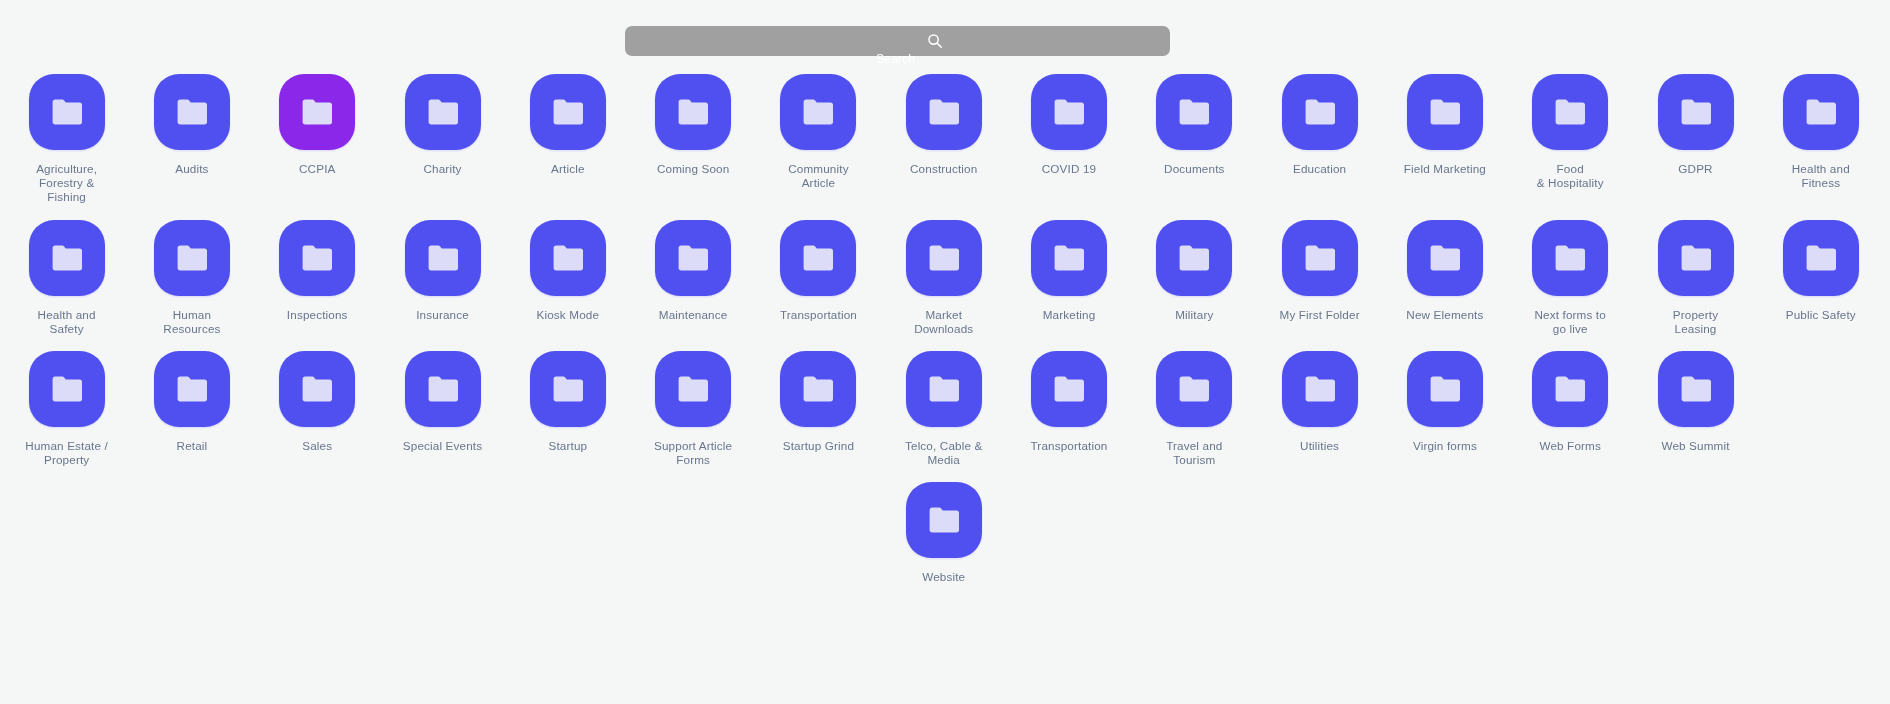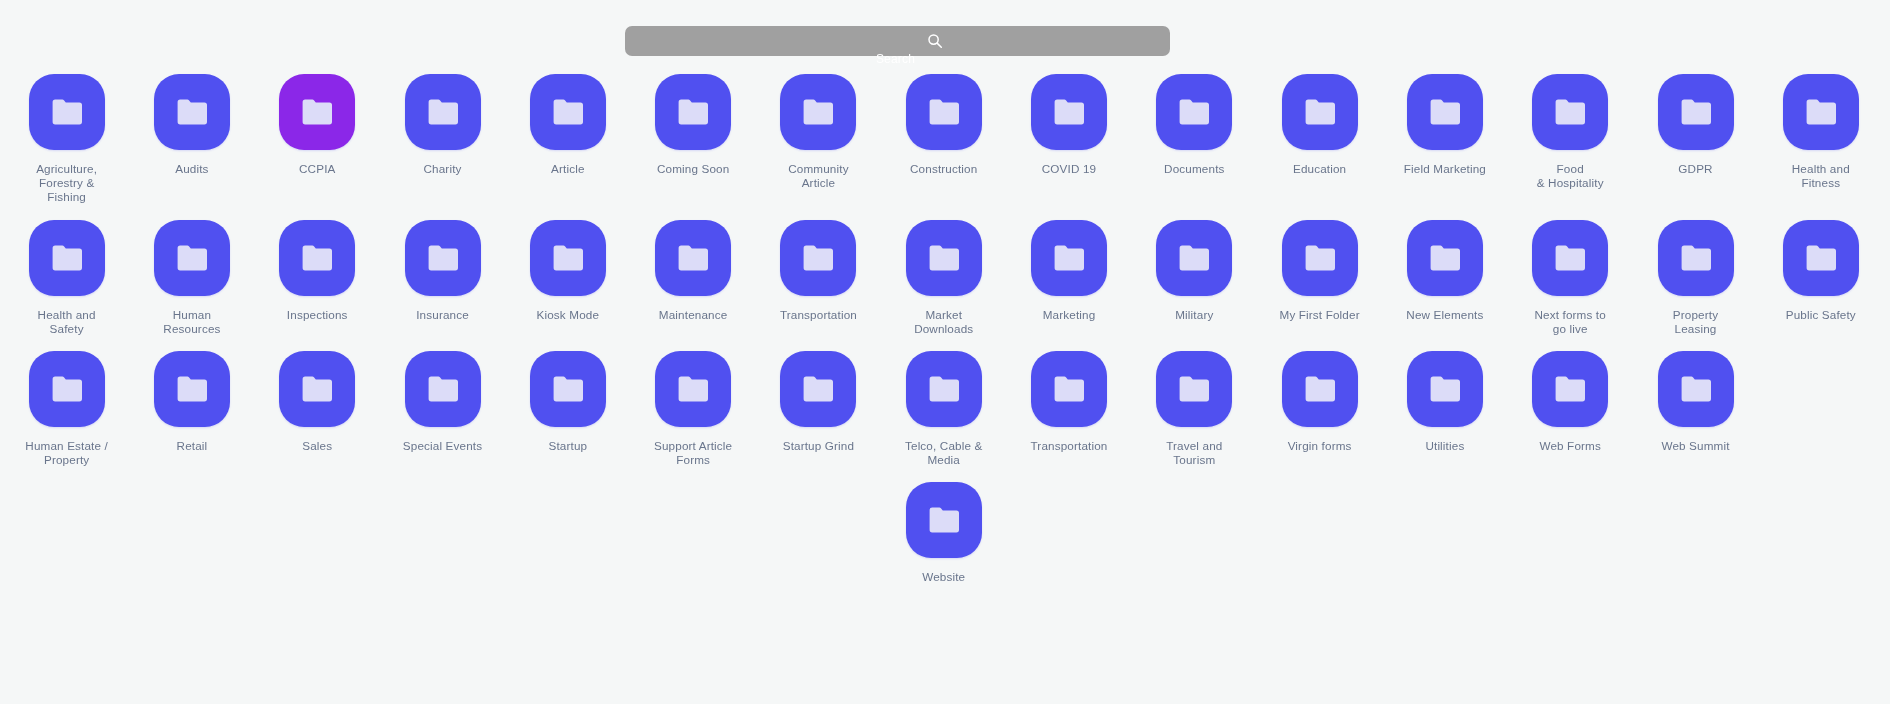--- a/index.html
+++ b/index.html
@@ -555,40 +555,40 @@
         <span class="ln">Travel and</span>
         <span class="ln">Tourism</span>
       </div>
     </div>
     <div class="cell">
       <div class="tile" style="background: rgb(80, 80, 240);">
         <svg class="folder-icon" viewBox="0 0 34 28">
           <path d="M2.6 4.2a2.6 2.6 0 0 1 2.6-2.6h7.2a2 2 0 0 1 1.5.7l1.9 2.2h13.6a2.6 2.6 0 0 1 2.6 2.6v16.7a2.6 2.6 0 0 1-2.6 2.6H5.2a2.6 2.6 0 0 1-2.6-2.6z" fill="#dcdcf8"></path>
         </svg>
       </div>
+      <div class="label" title="Utilities">
+        <span class="ln">Utilities</span>
+      </div>
+    </div>
+    <div class="cell">
+      <div class="tile" style="background: rgb(80, 80, 240);">
+        <svg class="folder-icon" viewBox="0 0 34 28">
+          <path d="M2.6 4.2a2.6 2.6 0 0 1 2.6-2.6h7.2a2 2 0 0 1 1.5.7l1.9 2.2h13.6a2.6 2.6 0 0 1 2.6 2.6v16.7a2.6 2.6 0 0 1-2.6 2.6H5.2a2.6 2.6 0 0 1-2.6-2.6z" fill="#dcdcf8"></path>
+        </svg>
+      </div>
       <div class="label" title="Virgin forms">
         <span class="ln">Virgin forms</span>
       </div>
     </div>
     <div class="cell">
       <div class="tile" style="background: rgb(80, 80, 240);">
         <svg class="folder-icon" viewBox="0 0 34 28">
           <path d="M2.6 4.2a2.6 2.6 0 0 1 2.6-2.6h7.2a2 2 0 0 1 1.5.7l1.9 2.2h13.6a2.6 2.6 0 0 1 2.6 2.6v16.7a2.6 2.6 0 0 1-2.6 2.6H5.2a2.6 2.6 0 0 1-2.6-2.6z" fill="#dcdcf8"></path>
         </svg>
       </div>
-      <div class="label" title="Utilities">
-        <span class="ln">Utilities</span>
-      </div>
-    </div>
-    <div class="cell">
-      <div class="tile" style="background: rgb(80, 80, 240);">
-        <svg class="folder-icon" viewBox="0 0 34 28">
-          <path d="M2.6 4.2a2.6 2.6 0 0 1 2.6-2.6h7.2a2 2 0 0 1 1.5.7l1.9 2.2h13.6a2.6 2.6 0 0 1 2.6 2.6v16.7a2.6 2.6 0 0 1-2.6 2.6H5.2a2.6 2.6 0 0 1-2.6-2.6z" fill="#dcdcf8"></path>
-        </svg>
-      </div>
       <div class="label" title="Web Forms">
         <span class="ln">Web Forms</span>
       </div>
     </div>
     <div class="cell">
       <div class="tile" style="background: rgb(80, 80, 240);">
         <svg class="folder-icon" viewBox="0 0 34 28">
           <path d="M2.6 4.2a2.6 2.6 0 0 1 2.6-2.6h7.2a2 2 0 0 1 1.5.7l1.9 2.2h13.6a2.6 2.6 0 0 1 2.6 2.6v16.7a2.6 2.6 0 0 1-2.6 2.6H5.2a2.6 2.6 0 0 1-2.6-2.6z" fill="#dcdcf8"></path>
         </svg>
       </div>

